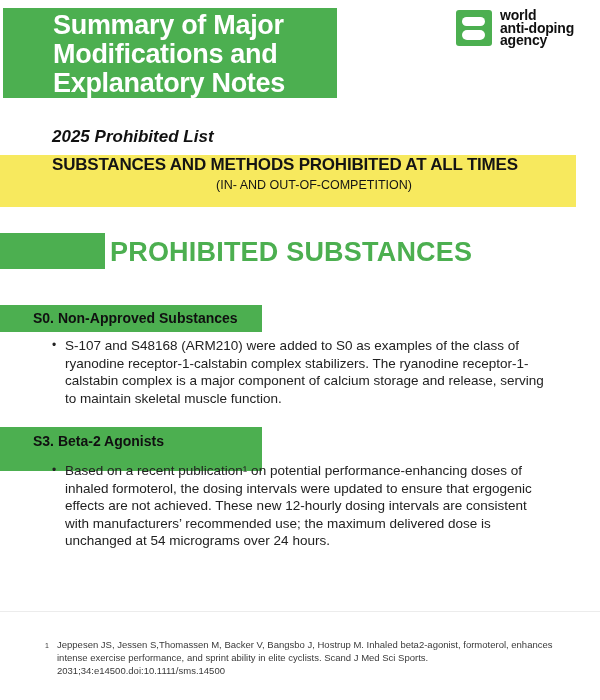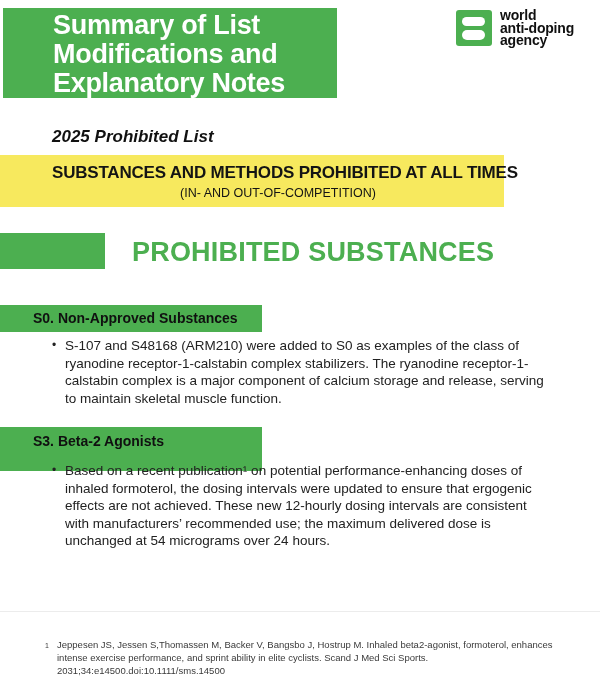--- a/index.html
+++ b/index.html
@@ -47,34 +47,34 @@
   }
 
   
   .subtitle {
     position:absolute; left:52px; top:127px;
     font-size:17px; font-weight:bold; font-style:italic; color:#111;
   }
 
   
   .banner {
-    position:absolute; left:0; top:155px; width:504px; height:52px;
+    position:absolute; left:0; top:155px; width:576px; height:52px;
     background:var(--yellow); box-sizing:border-box;
-    padding:8px 0 0 52px; color:#141414;
+    padding:0 0 0 52px; color:#141414;
   }
   .banner-title { font-size:17px; font-weight:bold; letter-spacing:-0.2px; white-space:nowrap; }
   .banner-subtitle { font-size:12.5px; margin-top:3px;text-align:center; }
 
   
   .heading-bar {
     position:absolute; left:0; top:233px; width:105px; height:36px;
     background:var(--green);
   }
   .main-heading {
-    position:absolute; left:132px; top:237px;
+    position:absolute; left:110px; top:237px;
     font-size:27px; font-weight:bold; color:var(--green);
     letter-spacing:0.2px; white-space:nowrap;
   }
 
   
   .section-bar {
     position:absolute; left:0; width:262px;
     background:var(--green); box-sizing:border-box;
     padding-left:33px; color:#101010;
     font-size:14px; font-weight:bold;
@@ -103,21 +103,21 @@
     font-size:9.5px; line-height:13px; color:#3a3a3a;
     display:flex;
   }
   .footnote-marker { flex:none; width:12px; font-size:7px; padding-top:1px; }
   .footnote-text { flex:1; }
 </style>
 </head>
 <body>
 
 <div class="title-block">
-  <div class="title-line">Summary of List</div>
+  <div class="title-line">Summary of Major</div>
   <div class="title-line">Modifications and</div>
   <div class="title-line">Explanatory Notes</div>
 </div>
 
 <div class="logo-mark">
   <div class="logo-bar-top"></div>
   <div class="logo-bar-bottom"></div>
 </div>
 <div class="logo-text">
   <div>world</div>

